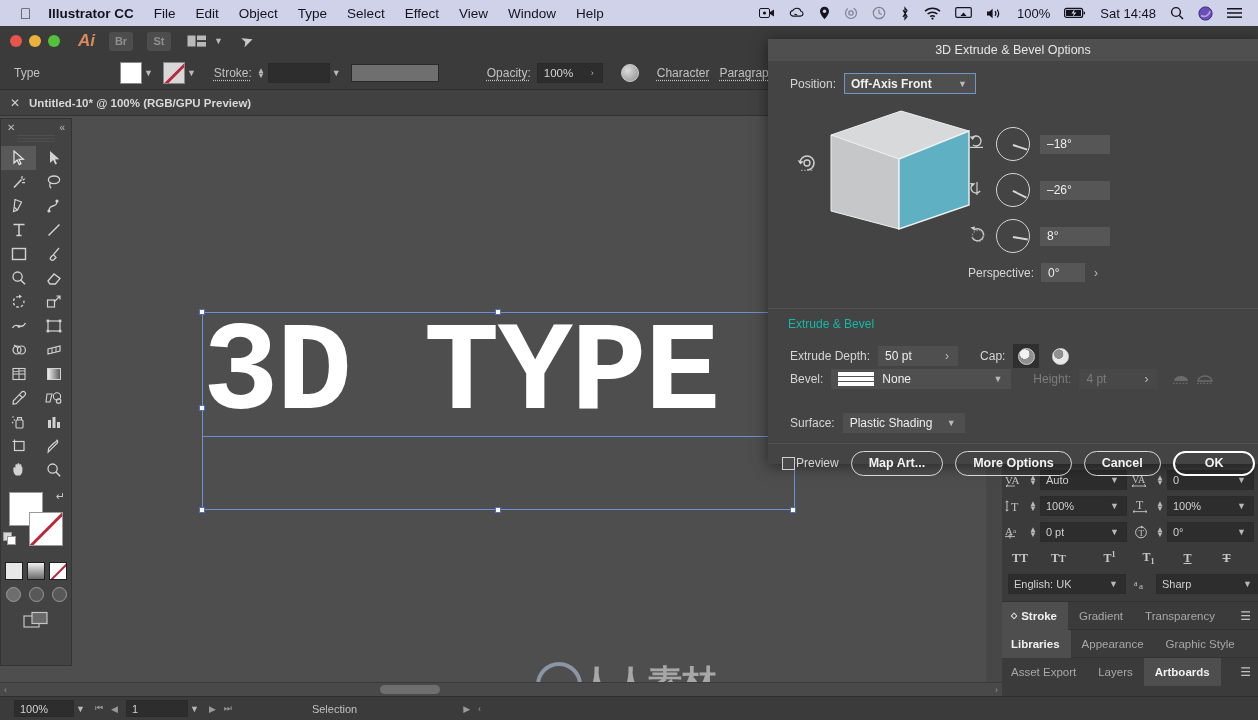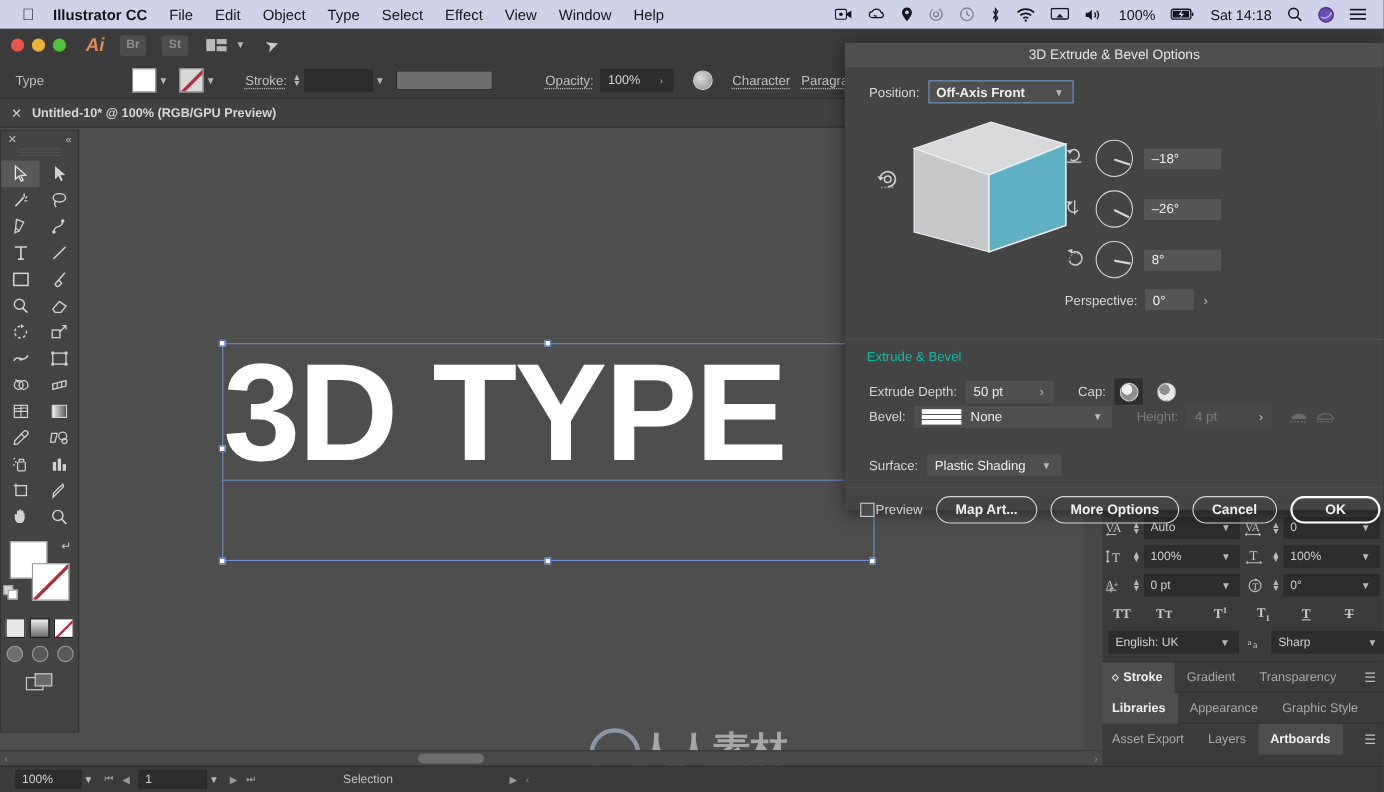--- a/index.html
+++ b/index.html
@@ -82,21 +82,21 @@
 
   
   .canvas {
     position: absolute; left: 0; top: 116px; width: 1002px; height: 580px;
     background: #4e4e4e; overflow: hidden; z-index: 5;
   }
   .art {
     position: absolute; left: 203px; top: 196px;
     font-size: 126px; font-weight: bold; color: #ffffff;
     letter-spacing: -2px; line-height: 1; white-space: nowrap;
-    font-family: Liberation Sans, sans-serif;
+    font-family: Liberation Mono, monospace;
   }
   .selbox { position: absolute; border: 1px solid #6e8fd4; }
   .sel-outer { left: 202px; top: 196px; width: 593px; height: 198px; }
   .handle {
     position: absolute; width: 6px; height: 6px; background: #fff; border: 1px solid #4e70bd;
   }
   .baseline {
     position: absolute; left: 202px; top: 320px; width: 593px; height: 0;
     border-top: 1px solid #6e8fd4;
   }
@@ -309,21 +309,21 @@
       </span>
       <span class="txt">100%</span>
       <span class="ic">
         <svg width="22" height="12" viewBox="0 0 22 12">
             <rect x="0.6" y="1.4" width="18" height="9" rx="2" fill="none" stroke="#14141e" stroke-width="1.2"></rect>
             <rect x="2" y="2.8" width="15" height="6.2" fill="#14141e"></rect>
             <path d="M19.6 4.2v3.6c1-.3 1.5-.9 1.5-1.8s-.5-1.5-1.5-1.8z" fill="#14141e"></path>
             <path d="M10.6 2.2 L7.4 6.6h2.4L8.8 9.8 12.4 5.4H10z" fill="#cfd2e8"></path>
           </svg>
       </span>
-      <span class="txt">Sat 14:18</span>
+      <span class="txt">Sat 14:48</span>
       <span class="ic">
         <svg width="14" height="14" viewBox="0 0 14 14">
             <circle cx="6" cy="6" r="4.4" fill="none" stroke="#14141e" stroke-width="1.4"></circle>
             <path d="M9.4 9.4 L13 13" stroke="#14141e" stroke-width="1.4"></path>
           </svg>
       </span>
       <span class="ic">
         <svg width="15" height="15" viewBox="0 0 15 15">
             <circle cx="7.5" cy="7.5" r="6.6" fill="#6a4fb5"></circle>
             <circle cx="7.5" cy="7.5" r="6.6" fill="none" stroke="#3b2a78" stroke-width="1"></circle>
@@ -363,21 +363,21 @@
   </div>
 
   <div class="ctrlbar">
     <span class="ctrl-label">Type</span>
     <span style="display:flex;align-items:center;margin-left:80px">
       <span class="sw fill"></span>
       <span class="caret">▼</span>
       <span class="sw stroke" style="margin-left:8px"></span>
       <span class="caret">▼</span>
     </span>
-    <span class="ctrl-label under" style="margin-left:25px">Stroke:</span>
+    <span class="ctrl-label under" style="margin-left:16px">Stroke:</span>
     <span class="spin" style="margin-left:5px">
         <b>▲</b>
         <b>▼</b>
       </span>
     <span class="field" style="width:62px;margin-left:3px"></span>
     <span class="caret">▼</span>
     <span class="gradbox" style="margin-left:8px"></span>
     <span class="ctrl-label under" style="margin-left:48px">Opacity:</span>
     <span class="field" style="width:66px;margin-left:6px;justify-content:space-between">
       <span>100%</span>

